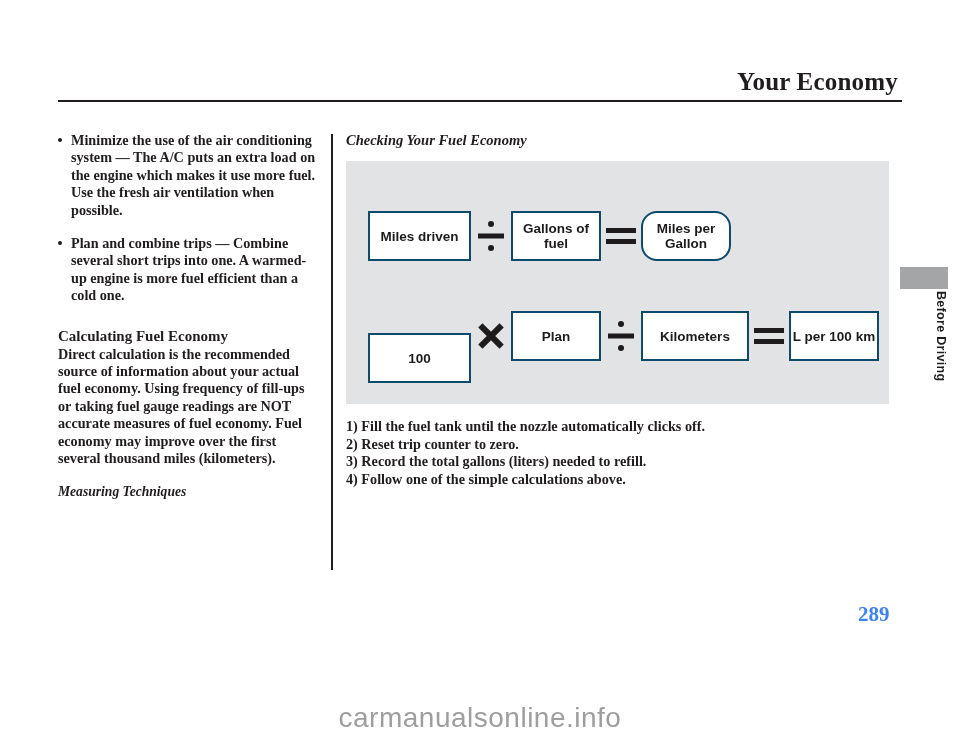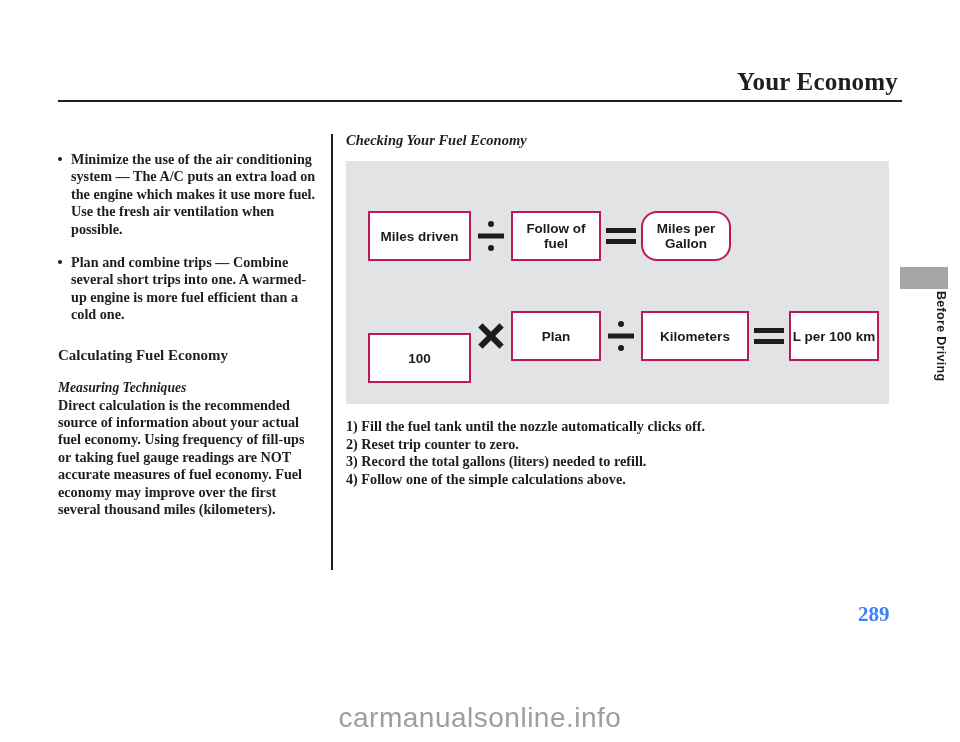--- a/index.html
+++ b/index.html
@@ -53,21 +53,20 @@
     height: 436px;
     background: #211d1e;
   }
 
   
   #left-column {
     position: absolute;
     left: 58px;
     top: 132px;
     width: 262px;
-    margin-top: 19px;
   }
   .bullet-item {
     position: relative;
     padding-left: 13px;
     margin-bottom: 16px;
     font-size: 14.2px;
     line-height: 17.4px;
     font-weight: bold;
     text-align: left;
   }
@@ -134,21 +133,21 @@
     position: absolute;
     left: 0;
     display: flex;
     align-items: center;
     width: 100%;
   }
   #formula-row-1 { top: 50px; left: 22px; }
   #formula-row-2 { top: 128px; left: 22px; }
 
   .fbox {
-    border: 2px solid #be185d;
+    border: 2px solid #0c4a6e;
     background: #ffffff;
     display: flex;
     align-items: center;
     justify-content: center;
     text-align: center;
     font-family: "Liberation Sans", "DejaVu Sans", sans-serif;
     font-weight: bold;
     font-size: 13.5px;
     line-height: 15px;
     color: #1d1b1c;
@@ -296,40 +295,40 @@
       <span class="bullet-dot"></span>
       <span class="lead">Minimize the use of the air conditioning system</span><span> — </span><span class="body">The A/C puts an extra load on the engine which makes it use more fuel. Use the fresh air ventilation when possible.</span>
     </div>
 
     <div class="bullet-item">
       <span class="bullet-dot"></span>
       <span class="lead">Plan and combine trips</span><span> — </span><span class="body">Combine several short trips into one. A warmed-up engine is more fuel efficient than a cold one.</span>
     </div>
 
     <div id="section-heading">Calculating Fuel Economy</div>
+    <div id="measuring-body">Direct calculation is the recommended source of information about your actual fuel economy. Using frequency of fill-ups or taking fuel gauge readings are NOT accurate measures of fuel economy. Fuel economy may improve over the first several thousand miles (kilometers).</div>
     <div id="sub-heading">Measuring Techniques</div>
-    <div id="measuring-body">Direct calculation is the recommended source of information about your actual fuel economy. Using frequency of fill-ups or taking fuel gauge readings are NOT accurate measures of fuel economy. Fuel economy may improve over the first several thousand miles (kilometers).</div>
   </div>
 
   <div id="right-column">
 
     <div id="diagram-heading">Checking Your Fuel Economy</div>
 
     <div id="diagram-panel">
 
       <div class="formula-row" id="formula-row-1">
         <div class="fbox" id="box-miles-driven">Miles driven</div>
         <div class="op">
           <div class="op-divide">
               <div class="bar"></div>
             </div>
         </div>
         <div class="fbox" id="box-gallons-fuel">
           <div>
-            <div>Follow of</div>
+            <div>Gallons of</div>
             <div>fuel</div>
           </div>
         </div>
         <div class="op">
           <div class="op-equals">
               <div class="bar top"></div>
               <div class="bar bot"></div>
             </div>
         </div>
         <div class="fbox" id="box-miles-per-gallon">

